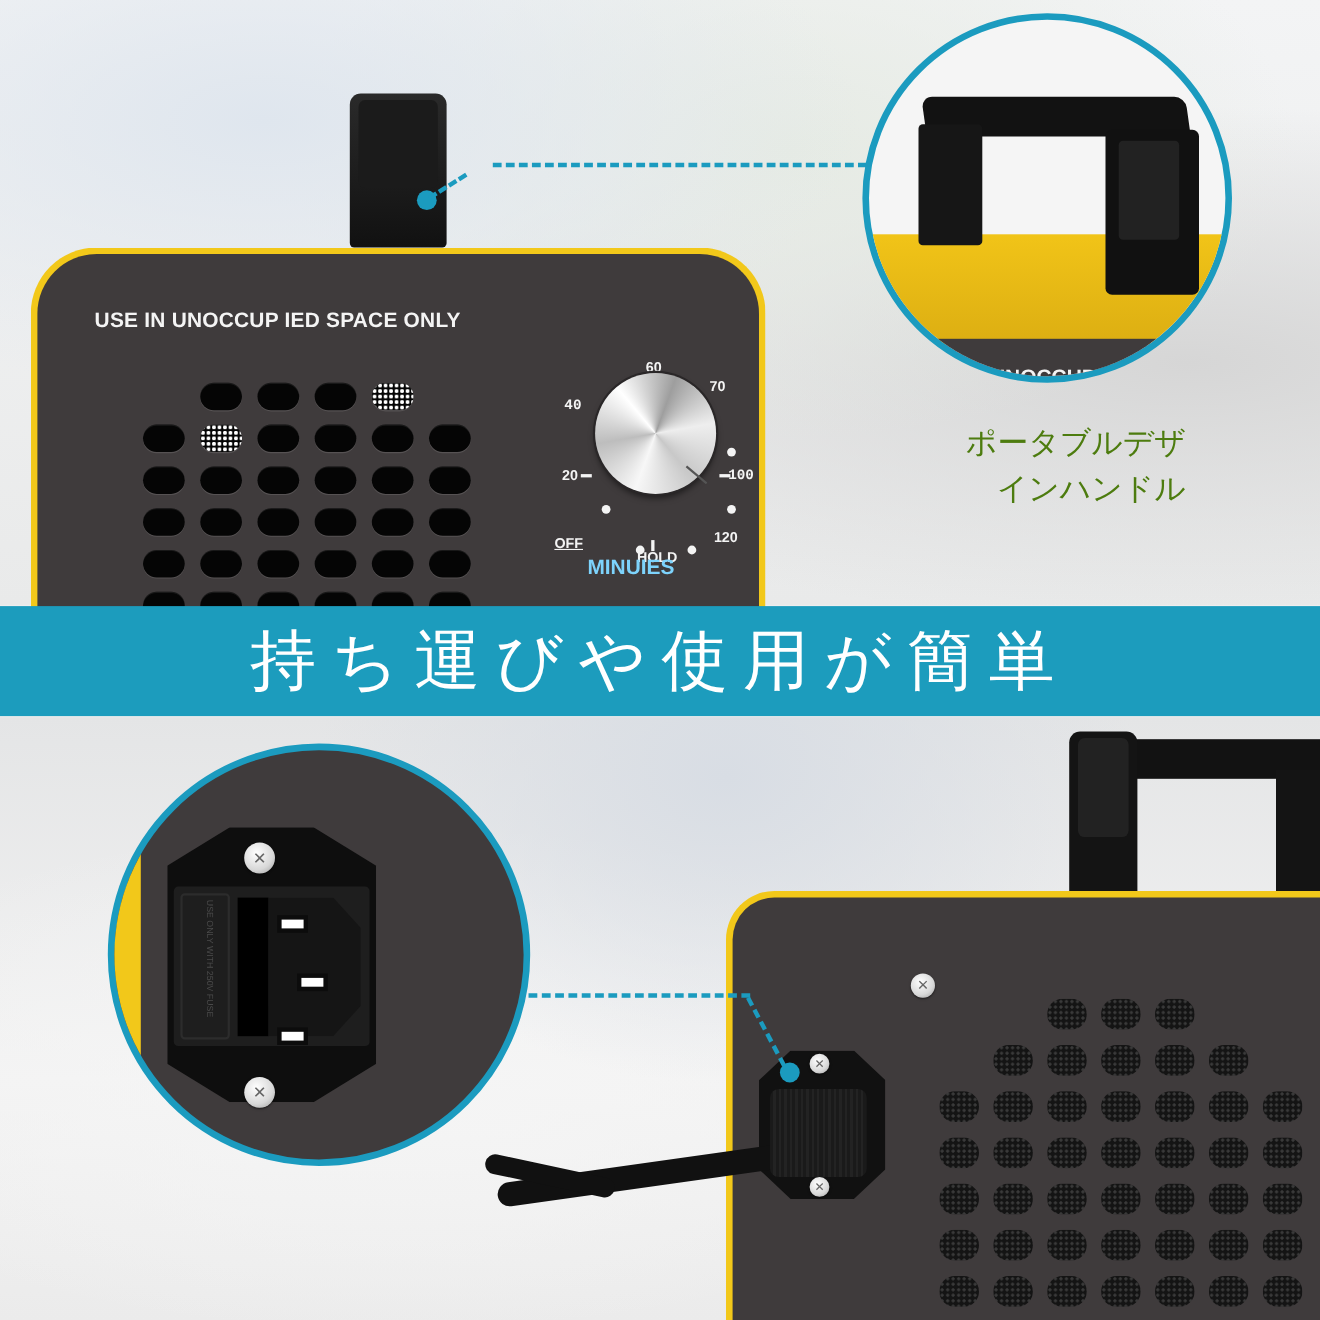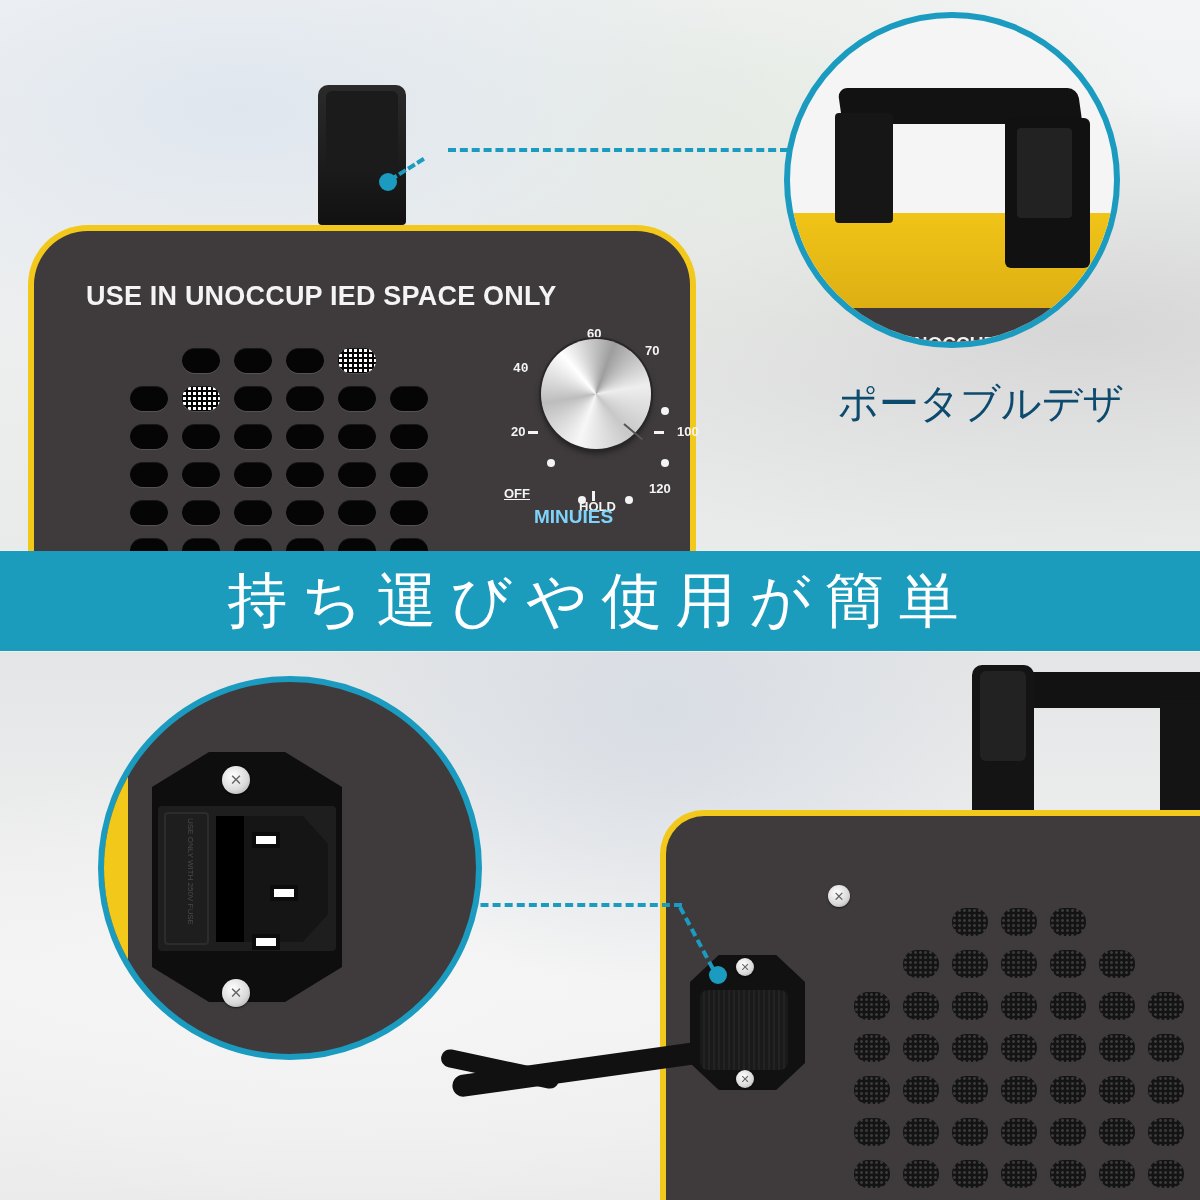--- a/index.html
+++ b/index.html
@@ -28,21 +28,21 @@
     
     .device-top {
       position: absolute; left: 28px; top: 225px; width: 668px; height: 360px;
       background: #3f3b3c;
       border: 6px solid #f2c81a;
       border-bottom: none;
       border-radius: 60px 60px 0 0;
     }
     .device-top .warning {
       position: absolute; left: 52px; top: 50px;
-      color: #f4f4f4; font-weight: bold; font-size: 27px; letter-spacing: 0.2px;
+      color: #f4f4f4; font-weight: bold; font-size: 19px; letter-spacing: 0.2px;
       white-space: nowrap;
       text-align: center;
     }
     .vent-grid {
       position: absolute; left: 96px; top: 117px;
       display: grid; grid-template-columns: repeat(6, 38px); column-gap: 14px; row-gap: 13px;
     }
     .vent {
       width: 38px; height: 25px; border-radius: 13px; background: #050505;
       box-shadow: inset 0 1px 0 rgba(255,255,255,0.08), 0 1px 0 rgba(255,255,255,0.12);
@@ -114,21 +114,21 @@
     .circle-handle .leg-right {
       position: absolute; left: 215px; top: 100px; width: 85px; height: 150px; background: #111; border-radius: 6px;
     }
     .circle-handle .leg-right::before {
       content: ""; position: absolute; left: 12px; top: 10px; width: 55px; height: 90px; background: #222; border-radius: 4px;
     }
     .circle-handle .frag-text {
       position: absolute; left: 110px; top: 315px; color: #f4f4f4; font-weight: bold; font-size: 19px; white-space: nowrap;
     }
     .caption-teal {
-      position: absolute; color: #0c4a6e; font-size: 40px; line-height: 42px; text-align: right;
+      position: absolute; color: #4d7c0f; font-size: 28px; line-height: 42px; text-align: right;
       white-space: nowrap;
     }
 
     
     .banner {
       position: absolute; left: 0; top: 551px; width: 1200px; height: 100px;
       background: #1c9cbd;
       display: flex; align-items: center; justify-content: center;
     }
     .banner-text {
@@ -278,21 +278,21 @@
     <div class="vent"></div>
     <div class="vent"></div>
   </div>
 
   <div class="knob-area">
     <div class="dial-label" style="left:20px;top:195px;text-decoration:underline;">OFF</div>
     <div class="dial-label" style="left:27px;top:133px;">20</div>
     <div class="dial-label" style="left:29px;top:70px;font-family:Liberation Mono, monospace;">40</div>
     <div class="dial-label" style="left:103px;top:35px;">60</div>
     <div class="dial-label" style="left:161px;top:52px;">70</div>
-    <div class="dial-label" style="left:193px;top:133px;">100</div>
+    <div class="dial-label" style="left:178px;top:133px;font-family:Liberation Mono, monospace;">100</div>
     <div class="dial-label" style="left:165px;top:190px;">120</div>
     <div class="dial-label" style="left:95px;top:208px;">HOLD</div>
 
     <div class="dial-dot" style="left:63px;top:120px;"></div>
     <div class="dial-dot" style="left:63px;top:168px;"></div>
     <div class="dial-dot" style="left:94px;top:60px;"></div>
     <div class="dial-dot" style="left:141px;top:60px;"></div>
     <div class="dial-dot" style="left:177px;top:116px;"></div>
     <div class="dial-dot" style="left:177px;top:168px;"></div>
     <div class="dial-dot" style="left:94px;top:205px;"></div>
@@ -315,20 +315,21 @@
 <div class="circle circle-handle">
   <div class="plate"></div>
   <div class="plate-dark"></div>
   <div class="handle-bar"></div>
   <div class="leg-left"></div>
   <div class="leg-right"></div>
   <div class="frag-text">UNOCCUPIE</div>
 </div>
 <div class="caption-teal" style="left:838px;top:382px;width:240px;">
   <div>ポータブルデザ</div>
+  <div>インハンドル</div>
 </div>
 
 <div class="banner">
   <div class="banner-text">持ち運びや使用が簡単</div>
 </div>
 
 <div class="bottom-handle">
   <div class="bar"></div>
   <div class="post"></div>
   <div class="post2"></div>

